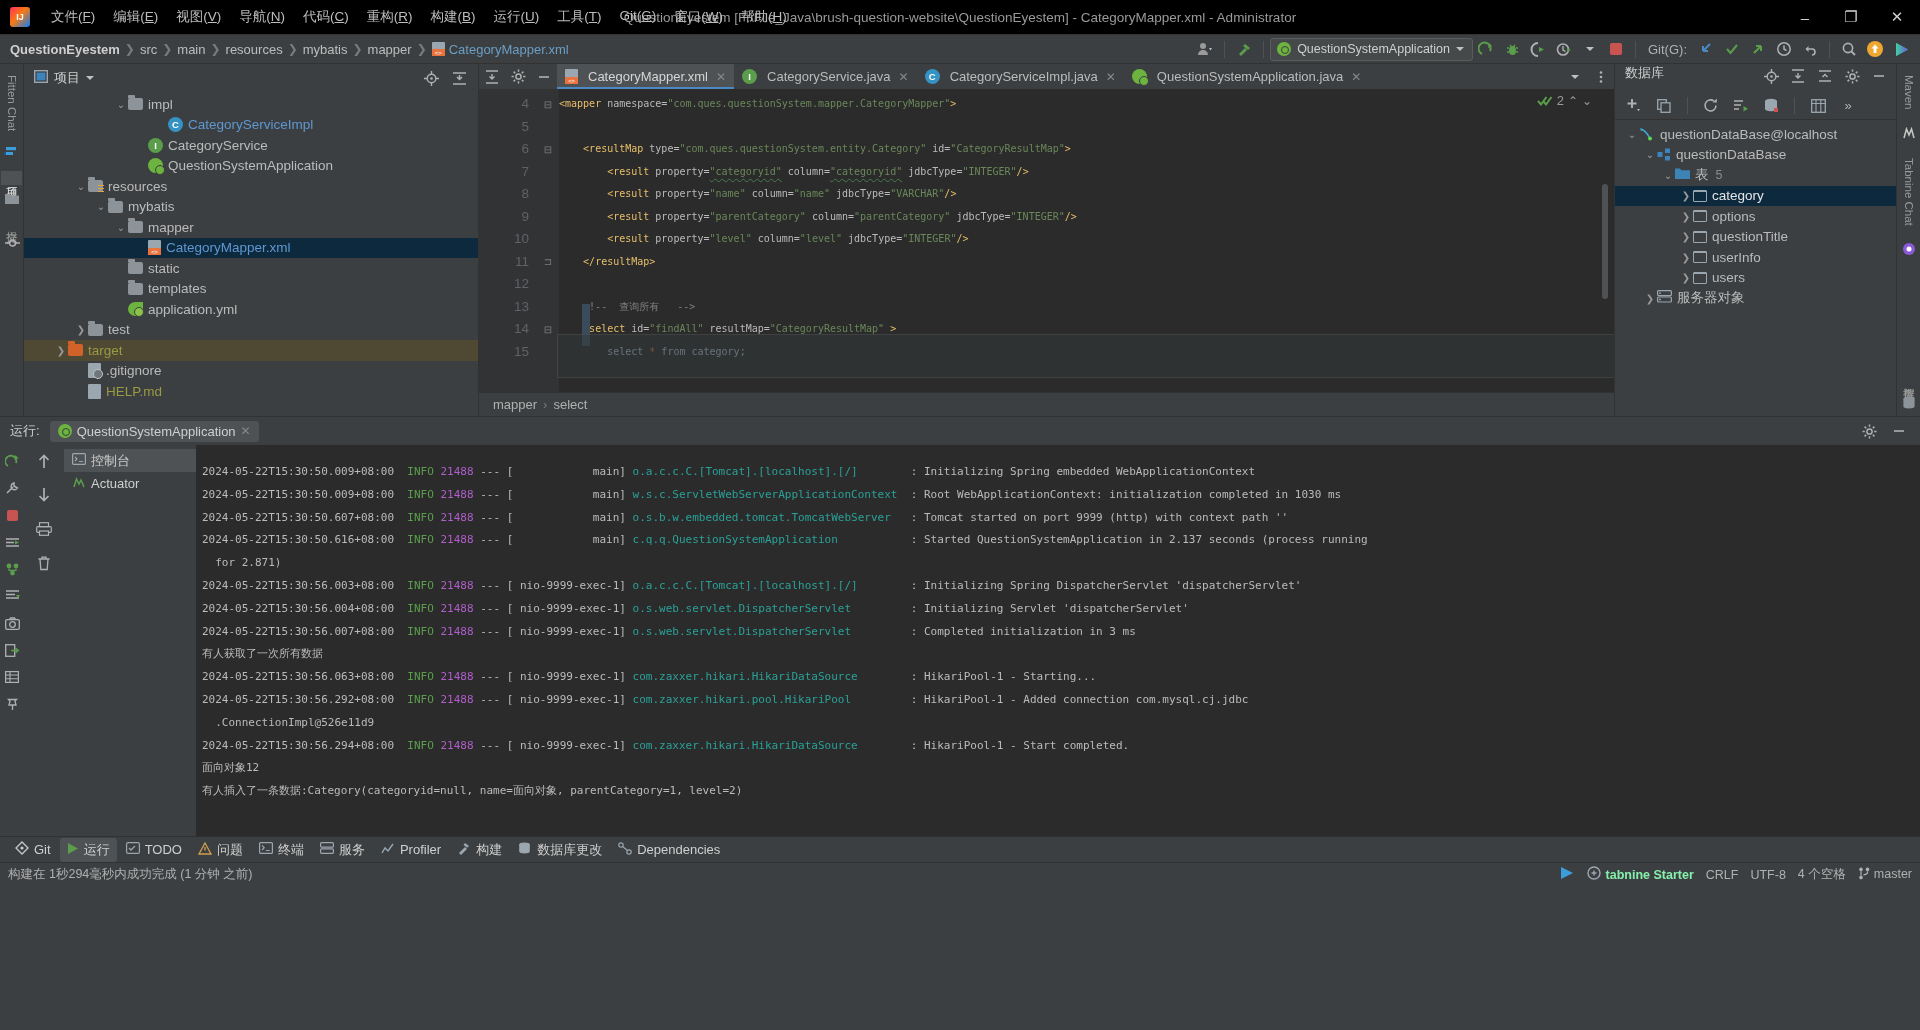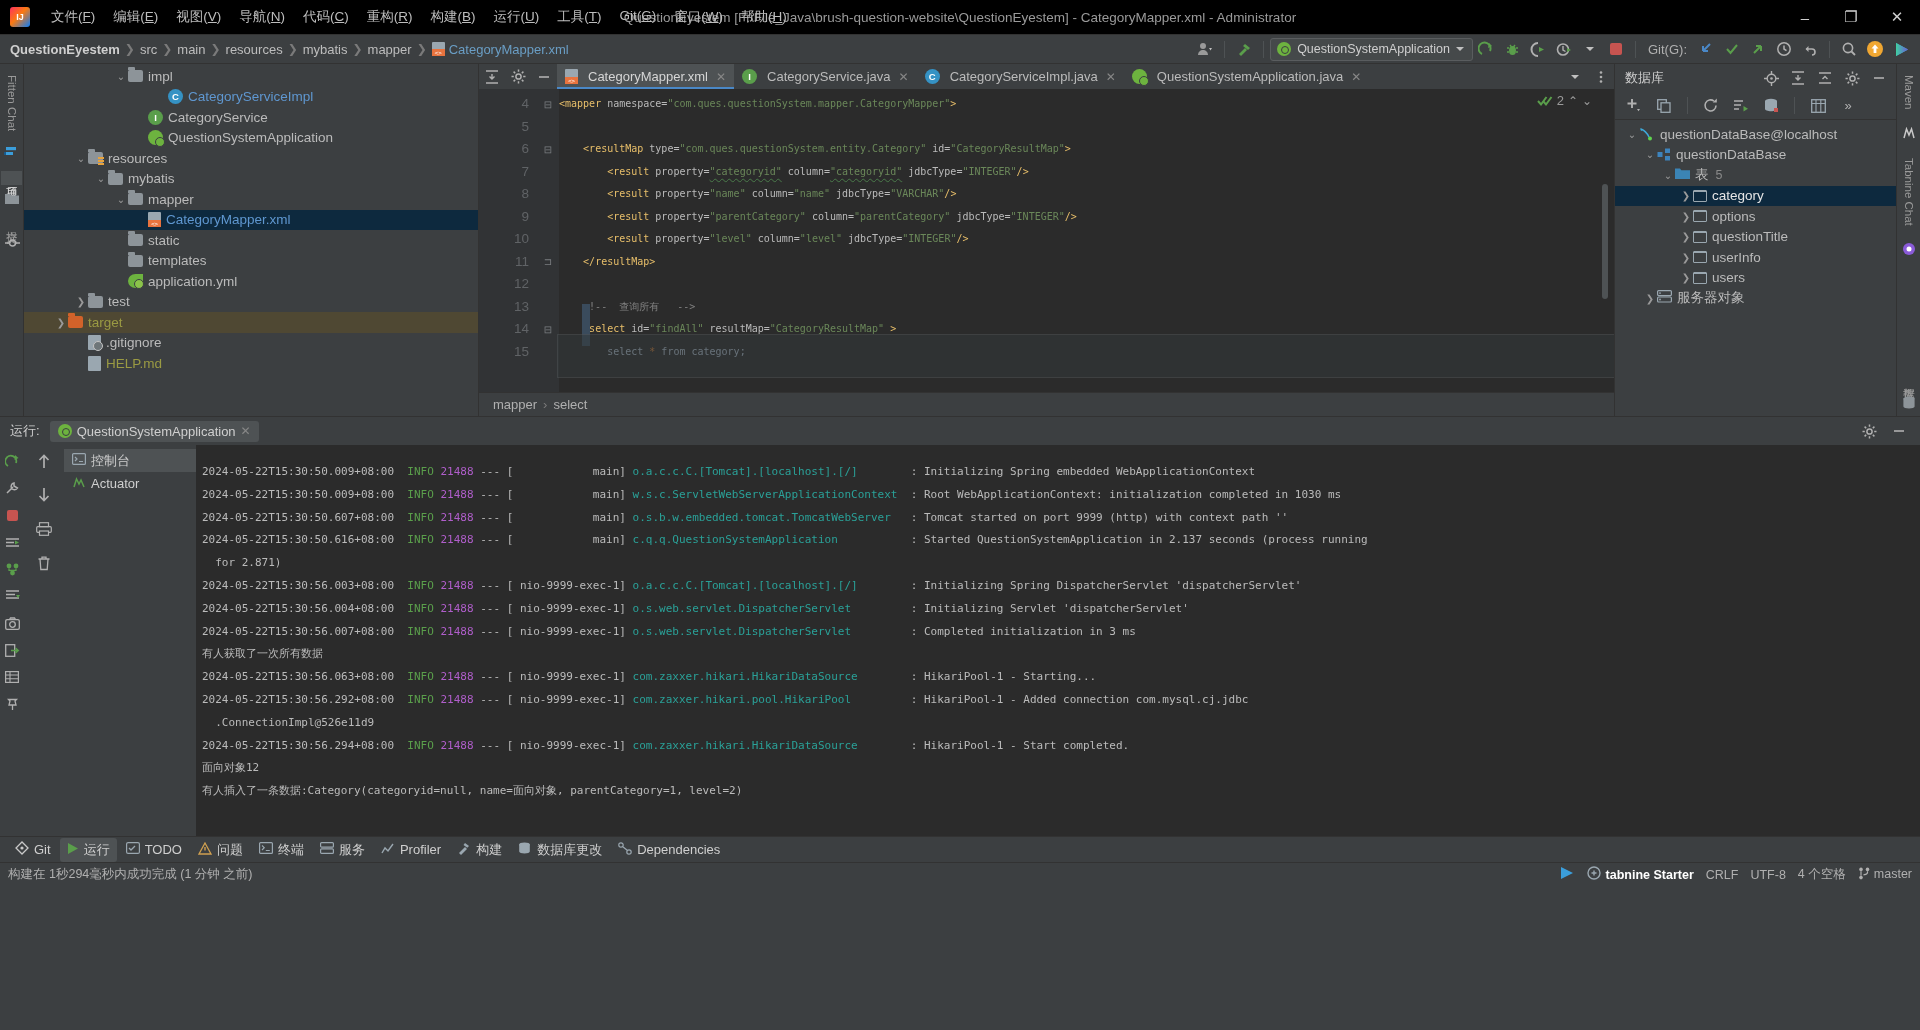--- a/index.html
+++ b/index.html
@@ -120,21 +120,21 @@
   .fmark{height:22.5px;display:flex;align-items:center;justify-content:center;color:#7a7d80;font-size:10px;}
   #codetext{flex:1;padding-top:4px;font-size:10px;line-height:22.5px;white-space:pre;overflow:hidden;position:relative;}
   .k{color:#e8bf6a;} .at{color:#bababa;} .st{color:#6a8759;} .cm{color:#808080;}
   .pnk{color:#cc7832;} .id{color:#a9b7c6;}
   .und{text-decoration:underline wavy #4a7a4a;text-underline-offset:3px;}
   #infbar{position:absolute;right:22px;top:4px;display:flex;align-items:center;gap:4px;font-size:13px;color:#9a9a9a;z-index:4;}
   #breadcrumbs{height:24px;background:#3c3f41;display:flex;align-items:center;padding-left:14px;gap:6px;font-size:13px;color:#b0b0b0;border-top:1px solid #323232;}
 
   
   #dbpanel{width:282px;background:#3c3f41;display:flex;flex-direction:column;border-left:1px solid #323232;}
-  #db-head{height:28px;display:flex;align-items:center;padding:0 4px 0 10px;gap:20px;}
+  #db-head{height:28px;display:flex;align-items:flex-start;padding:0 4px 0 10px;gap:20px;}
   #db-tools{height:28px;display:flex;align-items:center;padding:0 6px;gap:4px;border-bottom:1px solid #323232;}
   #dbtree{flex:1;font-size:13.5px;padding-top:4px;overflow:hidden;}
   .dolphin{width:16px;height:14px;margin-right:5px;flex:none;position:relative;}
   .tblico{width:14px;height:12px;margin-right:5px;flex:none;border:1.2px solid #9aa7b0;border-radius:1px;
      background:linear-gradient(#9aa7b0 0 1.2px,transparent 1.2px);}
   .tblico::after{content:"";position:absolute;}
   .schemico{width:14px;height:13px;margin-right:5px;flex:none;position:relative;}
 
   
   #rstripe{width:24px;background:#3c3f41;display:flex;flex-direction:column;align-items:center;padding-top:4px;gap:4px;border-left:1px solid #323232;}
@@ -340,20 +340,45 @@
     <div class="vtab">提交</div>
     <div class="sq">
       <svg width="15" height="12" viewBox="0 0 15 12">
           <circle cx="7.5" cy="6" r="3" stroke="#b0b0b0" stroke-width="1.5" fill="none"></circle>
           <path d="M0 6h4.5M10.5 6H15" stroke="#b0b0b0" stroke-width="1.5"></path>
         </svg>
     </div>
   </div>
 
   <div id="project">
+    <div id="proj-head">
+      <span>
+        <svg width="14" height="13" viewBox="0 0 14 13">
+            <rect x="0.7" y="0.7" width="12.6" height="11.6" stroke="#9aa7b0" stroke-width="1.4" fill="none"></rect>
+            <rect x="2.6" y="2.6" width="8.8" height="7.8" fill="#3d84bd"></rect>
+          </svg>
+      </span>
+      <span class="ttl">项目</span>
+      <span class="caret"></span>
+      <span class="right">
+        <span class="tb-btn">
+          <svg width="15" height="15" viewBox="0 0 15 15">
+              <circle cx="7.5" cy="7.5" r="4.3" stroke="#b0b0b0" stroke-width="1.4" fill="none"></circle>
+              <circle cx="7.5" cy="7.5" r="1.3" fill="#b0b0b0"></circle>
+              <path d="M7.5 0v3M7.5 12v3M0 7.5h3M12 7.5h3" stroke="#b0b0b0" stroke-width="1.4"></path>
+            </svg>
+        </span>
+        <span class="tb-btn">
+          <svg width="15" height="15" viewBox="0 0 15 15">
+              <path d="M1 2h13M1 13h13" stroke="#b0b0b0" stroke-width="1.5"></path>
+              <path d="M7.5 4v4M5 6l2.5 2.5L10 6" stroke="#b0b0b0" stroke-width="1.5" fill="none"></path>
+            </svg>
+        </span>
+      </span>
+    </div>
     <div id="tree">
         <div class="row" style="padding-left: 90px;">
           <span class="arrow">⌄</span>
           <span style="display: flex; align-items: center;">
             <span class="fold"></span>
           </span>
           <span class="lbl ">impl</span>
         </div>
         <div class="row" style="padding-left: 130px;">
           <span class="arrow"></span>
@@ -956,21 +981,21 @@
           <path d="M2 1l12 6-12 6z" fill="#3b9edb"></path>
         </svg>
     </span>
     <span style="display:flex;align-items:center;gap:5px;">
       <span>
         <svg width="14" height="14" viewBox="0 0 14 14">
             <circle cx="7" cy="7" r="6" stroke="#9aa7b0" stroke-width="1.4" fill="none"></circle>
             <path d="M4.5 7h5M7 4.5v5" stroke="#9aa7b0" stroke-width="1.4"></path>
           </svg>
       </span>
-      <span style="font-weight:bold;color:#ffffff;">tabnine Starter</span>
+      <span style="font-weight:bold;color:#86efac;">tabnine Starter</span>
     </span>
     <span>CRLF</span>
     <span>UTF-8</span>
     <span>4 个空格</span>
     <span style="display:flex;align-items:flex-start;gap:4px;">
       <span>
         <svg width="12" height="13" viewBox="0 0 12 13">
             <circle cx="3" cy="2.4" r="1.8" fill="#b0b0b0"></circle>
             <circle cx="3" cy="10.6" r="1.8" fill="#b0b0b0"></circle>
             <circle cx="9.5" cy="2.4" r="1.8" fill="#b0b0b0"></circle>

